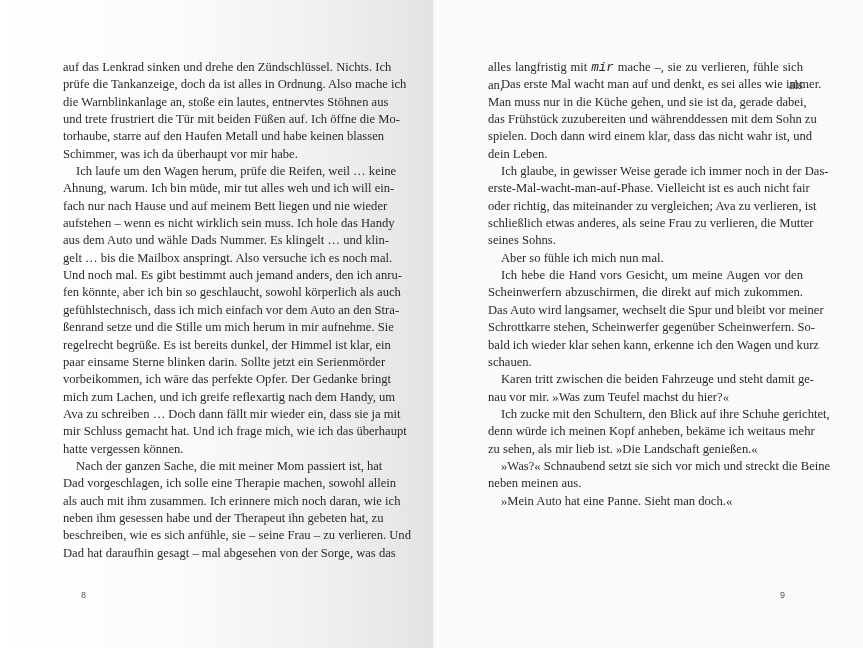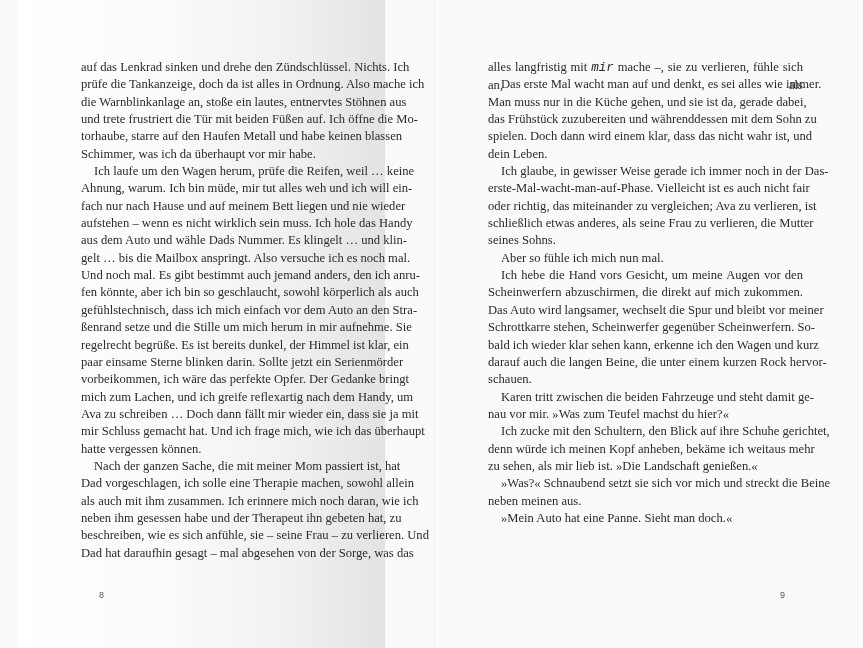--- a/index.html
+++ b/index.html
@@ -4,21 +4,21 @@
 <style>
   html, body { margin: 0; padding: 0; }
   body {
     width: 863px; height: 648px; overflow: hidden; position: relative;
     font-family: "Liberation Serif", "DejaVu Serif", serif;
     color: #2a2a2a;
     background: #fafafa;
   }
   .page { position: absolute; top: 0; height: 648px; }
   .page-left {
-    left: 18px; width: 367px;
+    left: 0; width: 433px;
     background: linear-gradient(to right, #ffffff 0%, #fbfbfb 40%, #f1f0f0 75%, #e4e3e3 100%);
   }
   .gutter {
     position: absolute; left: 433px; top: 0; width: 8px; height: 648px;
     background: linear-gradient(to right, #f2f2f2 0%, #fdfdfd 50%, #f8f8f8 100%);
   }
   .page-right { left: 441px; width: 422px; background: #fafafa; }
   .text {
     position: absolute; top: 59px;
     font-size: 12.6px; line-height: 17.35px;
@@ -91,21 +91,20 @@
       <span class="line">erste-Mal-wacht-man-auf-Phase. Vielleicht ist es auch nicht fair</span>
       <span class="line">oder richtig, das miteinander zu vergleichen; Ava zu verlieren, ist</span>
       <span class="line">schließlich etwas anderes, als seine Frau zu verlieren, die Mutter</span>
       <span class="line last">seines Sohns.</span>
       <span class="line indent last">Aber so fühle ich mich nun mal.</span>
       <span class="line indent">Ich hebe die Hand vors Gesicht, um meine Augen vor den</span>
       <span class="line">Scheinwerfern abzuschirmen, die direkt auf mich zukommen.</span>
       <span class="line">Das Auto wird langsamer, wechselt die Spur und bleibt vor meiner</span>
       <span class="line">Schrottkarre stehen, Scheinwerfer gegenüber Scheinwerfern. So-</span>
       <span class="line">bald ich wieder klar sehen kann, erkenne ich den Wagen und kurz</span>
-      <span class="line">darauf auch die langen Beine, die unter einem kurzen Rock hervor-</span>
       <span class="line last">schauen.</span>
       <span class="line indent">Karen tritt zwischen die beiden Fahrzeuge und steht damit ge-</span>
       <span class="line last">nau vor mir. »Was zum Teufel machst du hier?«</span>
       <span class="line indent">Ich zucke mit den Schultern, den Blick auf ihre Schuhe gerichtet,</span>
       <span class="line">denn würde ich meinen Kopf anheben, bekäme ich weitaus mehr</span>
       <span class="line last">zu sehen, als mir lieb ist. »Die Landschaft genießen.«</span>
       <span class="line indent">»Was?« Schnaubend setzt sie sich vor mich und streckt die Beine</span>
       <span class="line last">neben meinen aus.</span>
       <span class="line indent last">»Mein Auto hat eine Panne. Sieht man doch.«</span>
     </div>

